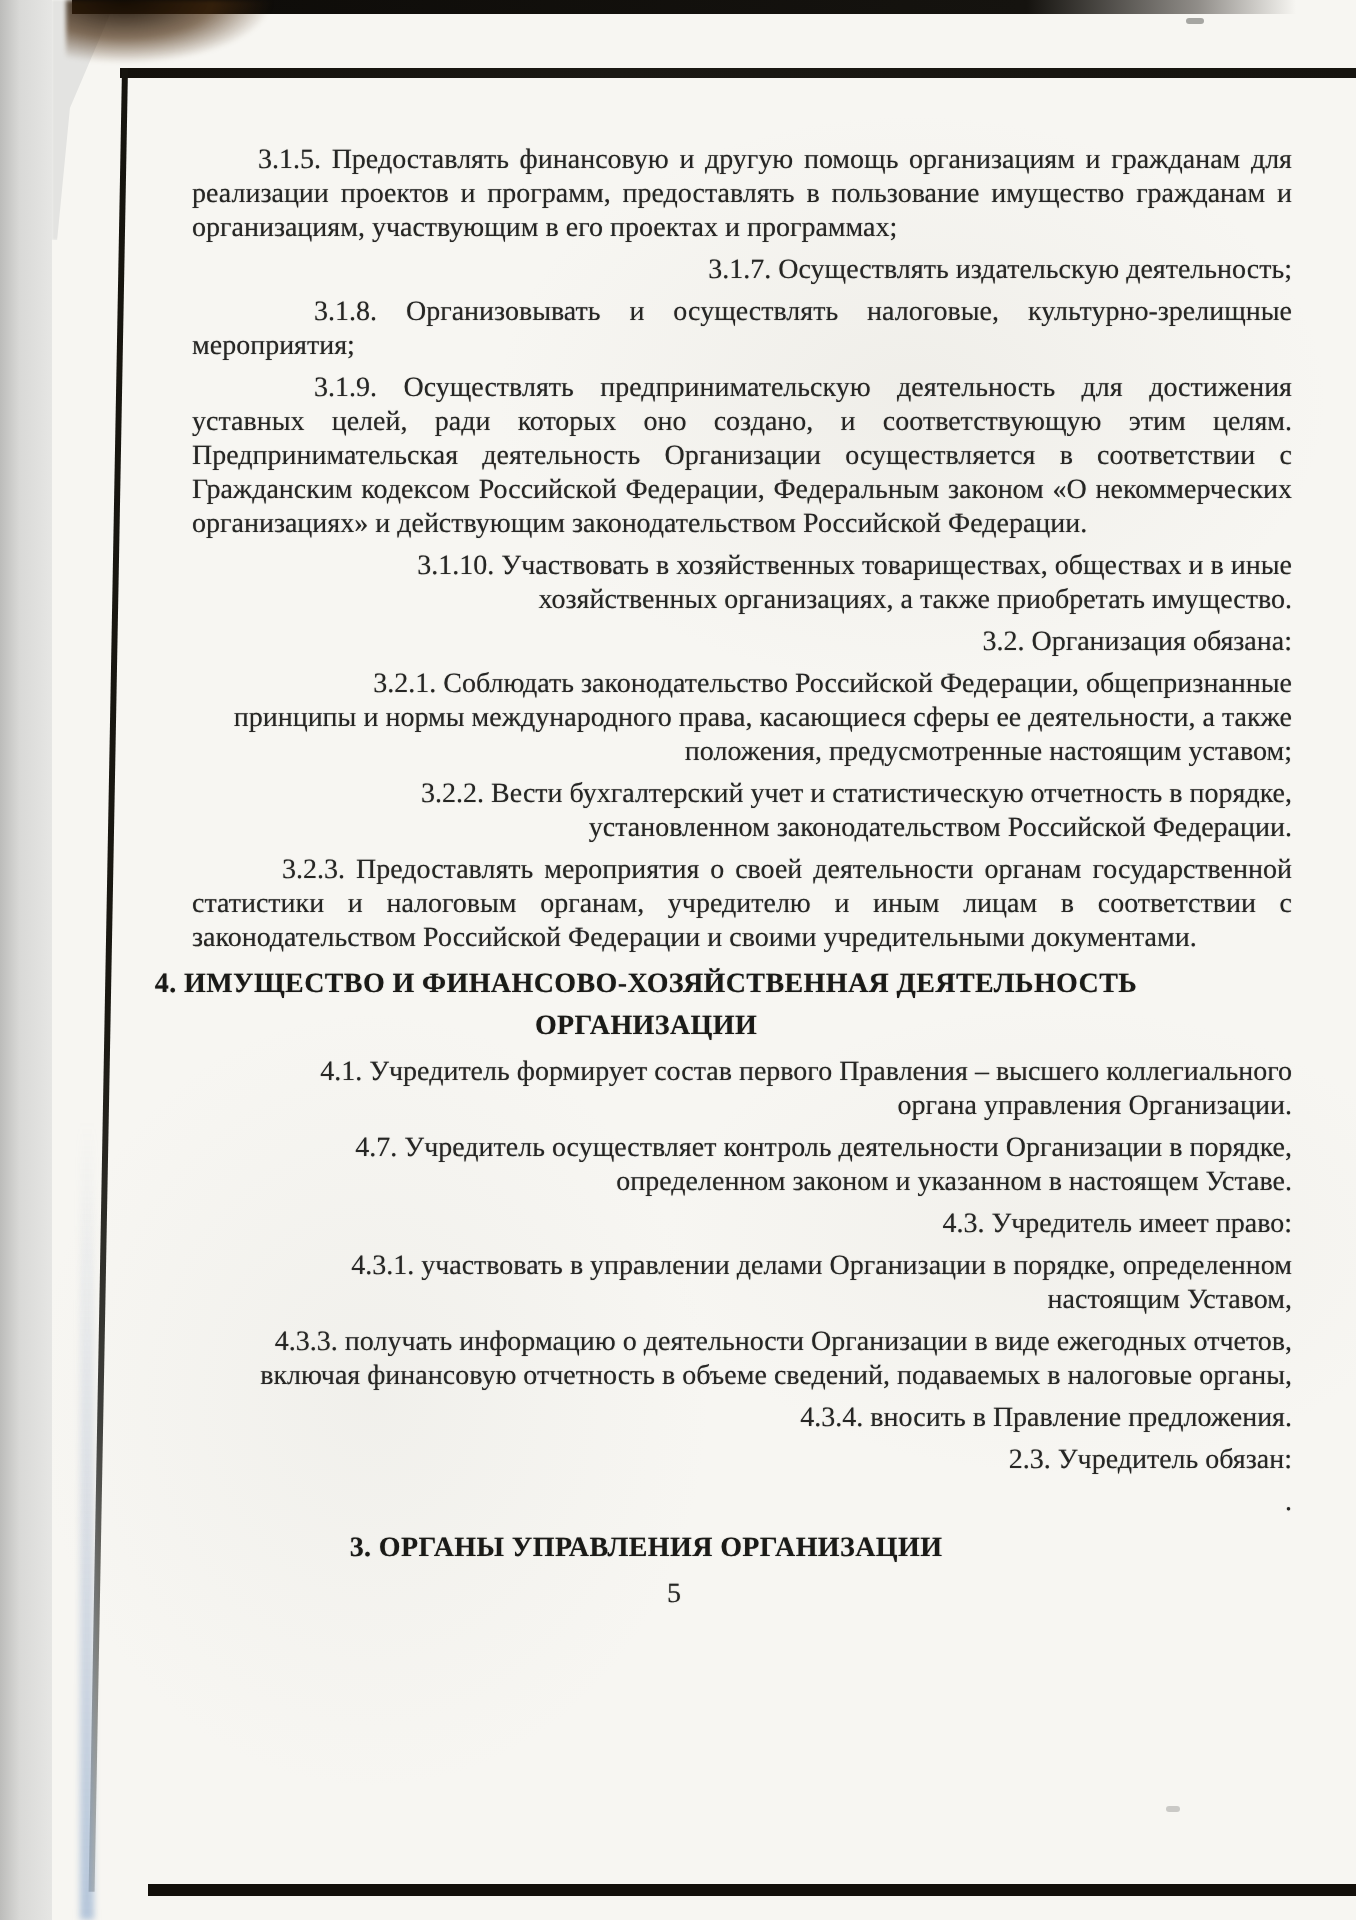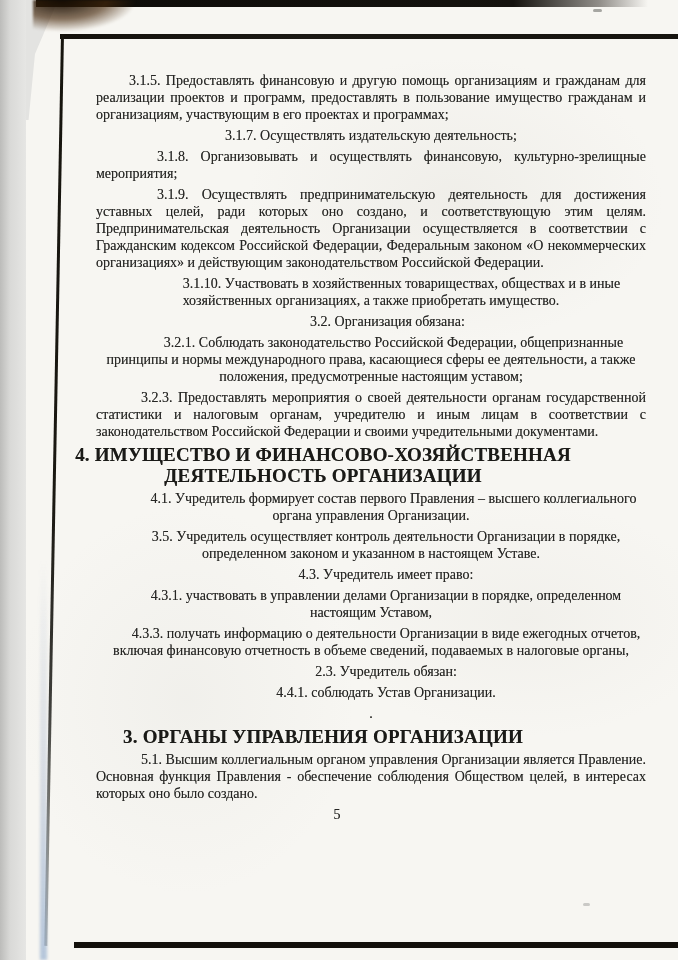--- a/index.html
+++ b/index.html
@@ -64,31 +64,31 @@
   .speck-b{position:absolute;left:583px;top:903px;width:7px;height:3px;border-radius:2px;background:#b7b7b3;opacity:.7;}
 
   
   .content{
     position:absolute;left:92px;top:68px;width:558px;
     font-size:14px;line-height:17px;color:#262624;
     text-shadow:0 0 0.5px rgba(45,45,42,0.55);
   }
   .content p{margin:4px;}
   .j{text-align:justify;}
-  .l{text-align:center;}
+  .l{text-align:right;}
   .ind{text-indent:33px;}
   .out{margin-left:-30px;text-indent:0;}
   .outind{margin-left:-29px;text-indent:61px;}
   .mid{margin-left:-14px;text-indent:45px;}
   .r12{margin-left:12px;text-indent:30px;}
   .sp{margin-top:8px;}
   .dot{margin-left:24px;}
   .h{
     font-weight:bold;text-align:center;text-indent:0;
-    color:#1a1a17;letter-spacing:0.2px;line-height:21px;font-size:19px;
+    color:#1a1a17;letter-spacing:0.2px;line-height:21px;font-size:14px;
   }
   .h4{margin:13px 0 12px;padding:0 10px;max-width:538px;transform:translateX(-48px);}
   .h5{margin:15px 0 26px;transform:translateX(-48px);}
   .pageno{text-align:center;margin-top:24px;transform:translateX(-34px);}
 </style>
 </head>
 <body>
 
 <div class="scan-margin"></div>
 <div class="paper"></div>
@@ -99,32 +99,32 @@
 <div class="border-left"></div>
 <div class="border-bottom"></div>
 <div class="blue-streak"></div>
 <div class="speck-a"></div>
 <div class="speck-b"></div>
 
 <div class="content">
   <div id="paragraphs">
       <p class="ind j">3.1.5. Предоставлять финансовую и другую помощь организациям и гражданам для реализации проектов и программ, предоставлять в пользование имущество гражданам и организациям, участвующим в его проектах и программах;</p>
       <p class="out l">3.1.7. Осуществлять издательскую деятельность;</p>
-      <p class="outind j">3.1.8. Организовывать и осуществлять финансовую, культурно-зрелищные мероприятия;</p>
+      <p class="outind j">3.1.8. Организовывать и осуществлять налоговые, культурно-зрелищные мероприятия;</p>
       <p class="outind j">3.1.9. Осуществлять предпринимательскую деятельность для достижения уставных целей, ради которых оно создано, и соответствующую этим целям. Предпринимательская деятельность Организации осуществляется в соответствии с Гражданским кодексом Российской Федерации, Федеральным законом «О некоммерческих организациях» и действующим законодательством Российской Федерации.</p>
       <p class="outind l">3.1.10. Участвовать в хозяйственных товариществах, обществах и в иные хозяйственных организациях, а также приобретать имущество.</p>
       <p class="ind l sp">3.2. Организация обязана:</p>
       <p class="mid l sp">3.2.1. Соблюдать законодательство Российской Федерации, общепризнанные принципы и нормы международного права, касающиеся сферы ее деятельности, а также положения, предусмотренные настоящим уставом;</p>
+      <p class="mid l sp">3.2.2. Вести бухгалтерский учет и статистическую отчетность в порядке, установленном законодательством Российской Федерации.</p>
       <p class="mid j sp">3.2.3. Предоставлять мероприятия о своей деятельности органам государственной статистики и налоговым органам, учредителю и иным лицам в соответствии с законодательством Российской Федерации и своими учредительными документами.</p>
       <p class="h h4">4. ИМУЩЕСТВО И ФИНАНСОВО-ХОЗЯЙСТВЕННАЯ ДЕЯТЕЛЬНОСТЬ ОРГАНИЗАЦИИ</p>
       <p class="mid l">4.1. Учредитель формирует состав первого Правления – высшего коллегиального органа управления Организации.</p>
-      <p class="r12 l">3.5. Учредитель осуществляет контроль деятельности Организации в порядке, определенном законом и указанном в настоящем Уставе.</p>
+      <p class="r12 l">4.7. Учредитель осуществляет контроль деятельности Организации в порядке, определенном законом и указанном в настоящем Уставе.</p>
       <p class="r12 l">4.3. Учредитель имеет право:</p>
       <p class="r12 l">4.3.1. участвовать в управлении делами Организации в порядке, определенном настоящим Уставом,</p>
       <p class="r12 l">4.3.3. получать информацию о деятельности Организации в виде ежегодных отчетов, включая финансовую отчетность в объеме сведений, подаваемых в налоговые органы,</p>
+      <p class="r12 l">4.3.4. вносить в Правление предложения.</p>
       <p class="r12 l">2.3. Учредитель обязан:</p>
-      <p class="r12 l">4.4.1. соблюдать Устав Организации.</p>
       <p class="dot l">.</p>
       <p class="h h5">3. ОРГАНЫ УПРАВЛЕНИЯ ОРГАНИЗАЦИИ</p>
-      <p class="mid j">5.1. Высшим коллегиальным органом управления Организации является Правление. Основная функция Правления - обеспечение соблюдения Обществом целей, в интересах которых оно было создано.</p>
     </div>
   <p class="pageno">5</p>
 </div>
 
 </body></html>

